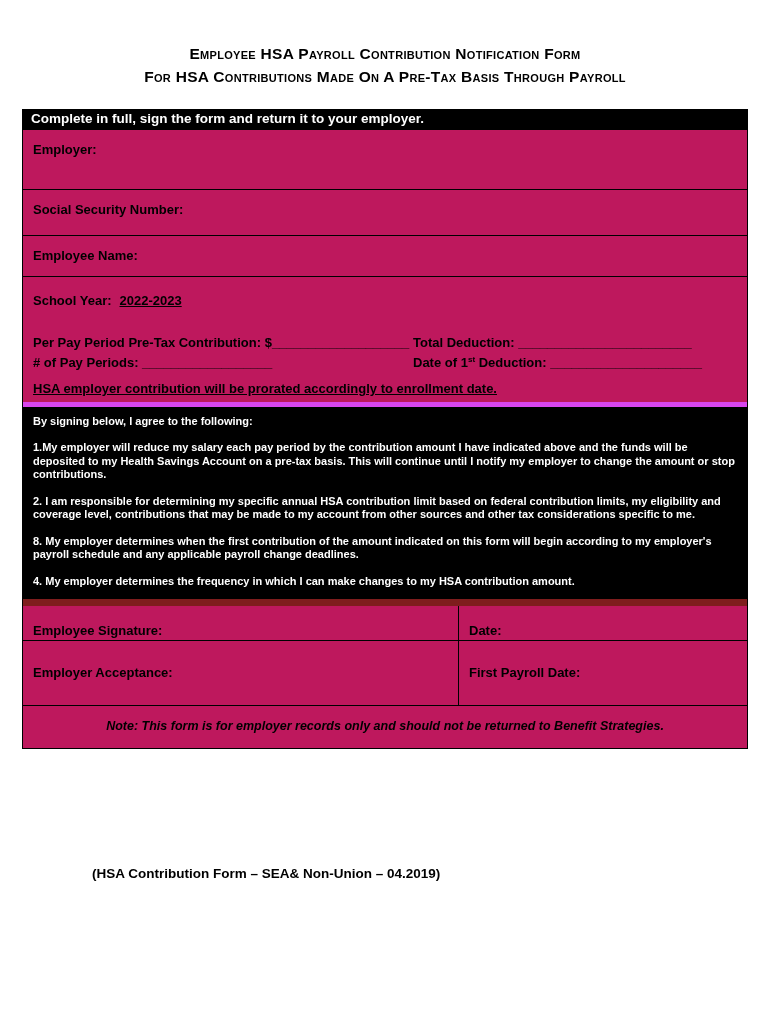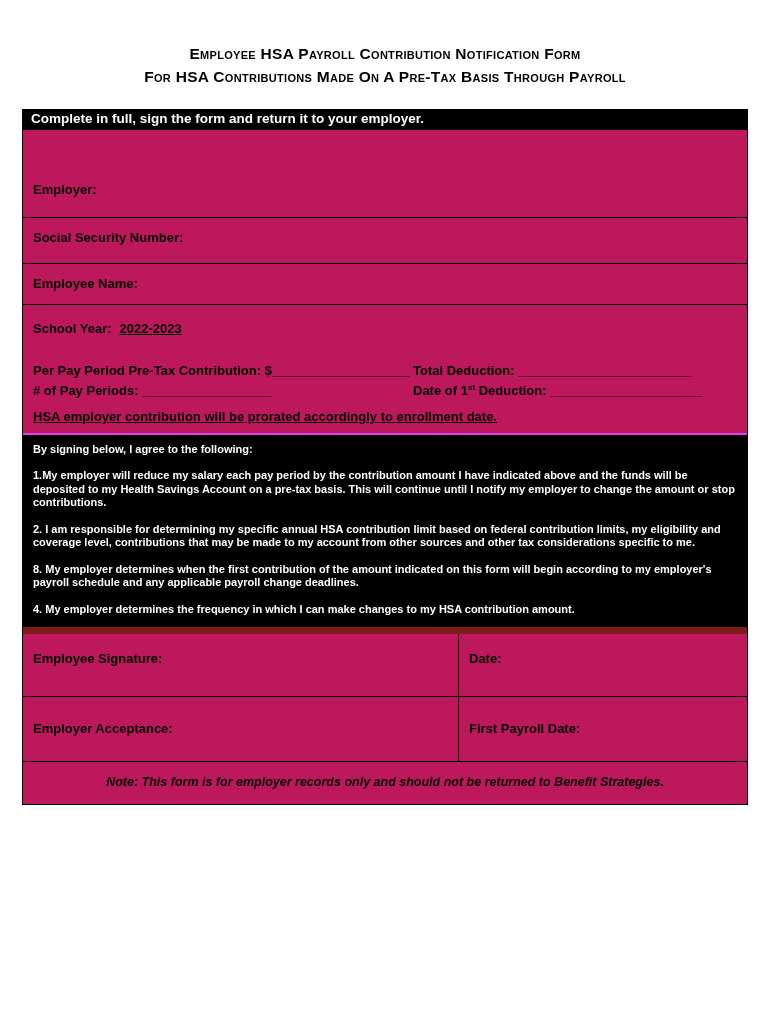--- a/index.html
+++ b/index.html
@@ -38,29 +38,29 @@
     font-weight: bold;
     font-size: 13.5px;
     padding: 1px 8px 3px 8px;
     border-bottom: 1px solid #000;
   }
 
   .field-row {
     border-bottom: 1px solid #000;
     padding: 10px 8px 0 10px;
   }
-  .row-employer { height: 48px; margin-top: 40px; }
+  .row-employer { height: 60px; }
   .row-name     { height: 41px; }
   .row-ssn      { height: 46px; }
 
   .lbl { font-weight: bold; font-size: 13px; }
 
   
   .school-year-block {
-    border-bottom: 2px solid #d946ef;
+    border-bottom: 5px solid #d946ef;
     padding: 14px 10px 0 10px;
     height: 130px;
   }
   .sy-line { margin-bottom: 26px; }
   .sy-value {
     font-weight: bold;
     font-size: 13px;
     text-decoration: underline;
     margin-left: 8px;
   }
@@ -94,21 +94,21 @@
     font-size: 11px;
     line-height: 13.5px;
   }
   .terms-item { margin-top: 13px; }
 
   
   .sig-row {
     display: flex;
     border-bottom: 1px solid #000;
   }
-  .sig-row-1 { height: 63px; }
+  .sig-row-1 { height: 35px; }
   .sig-row-2 { height: 65px; }
   .sig-cell { padding: 0 8px 0 10px; }
   .sig-left { width: 436px; flex: 0 0 436px; border-right: 1px solid #000; }
   .sig-right { flex: 1; }
   .sig-row-1 .sig-cell { padding-top: 15px; }
   .sig-row-2 .sig-cell { padding-top: 22px; }
 
   .note-row {
     height: 42px;
     text-align: center;
@@ -192,14 +192,15 @@
         <span class="lbl">Employer Acceptance:</span>
       </div>
       <div class="sig-cell sig-right">
         <span class="lbl">First Payroll Date:</span>
       </div>
     </div>
 
     <div class="note-row">Note: This form is for employer records only and should not be returned to Benefit Strategies.</div>
   </div>
 
+  <div class="footer">(HSA Contribution Form – SEA&amp; Non-Union – 04.2019)</div>
 
 </div>
 
 </body></html>

